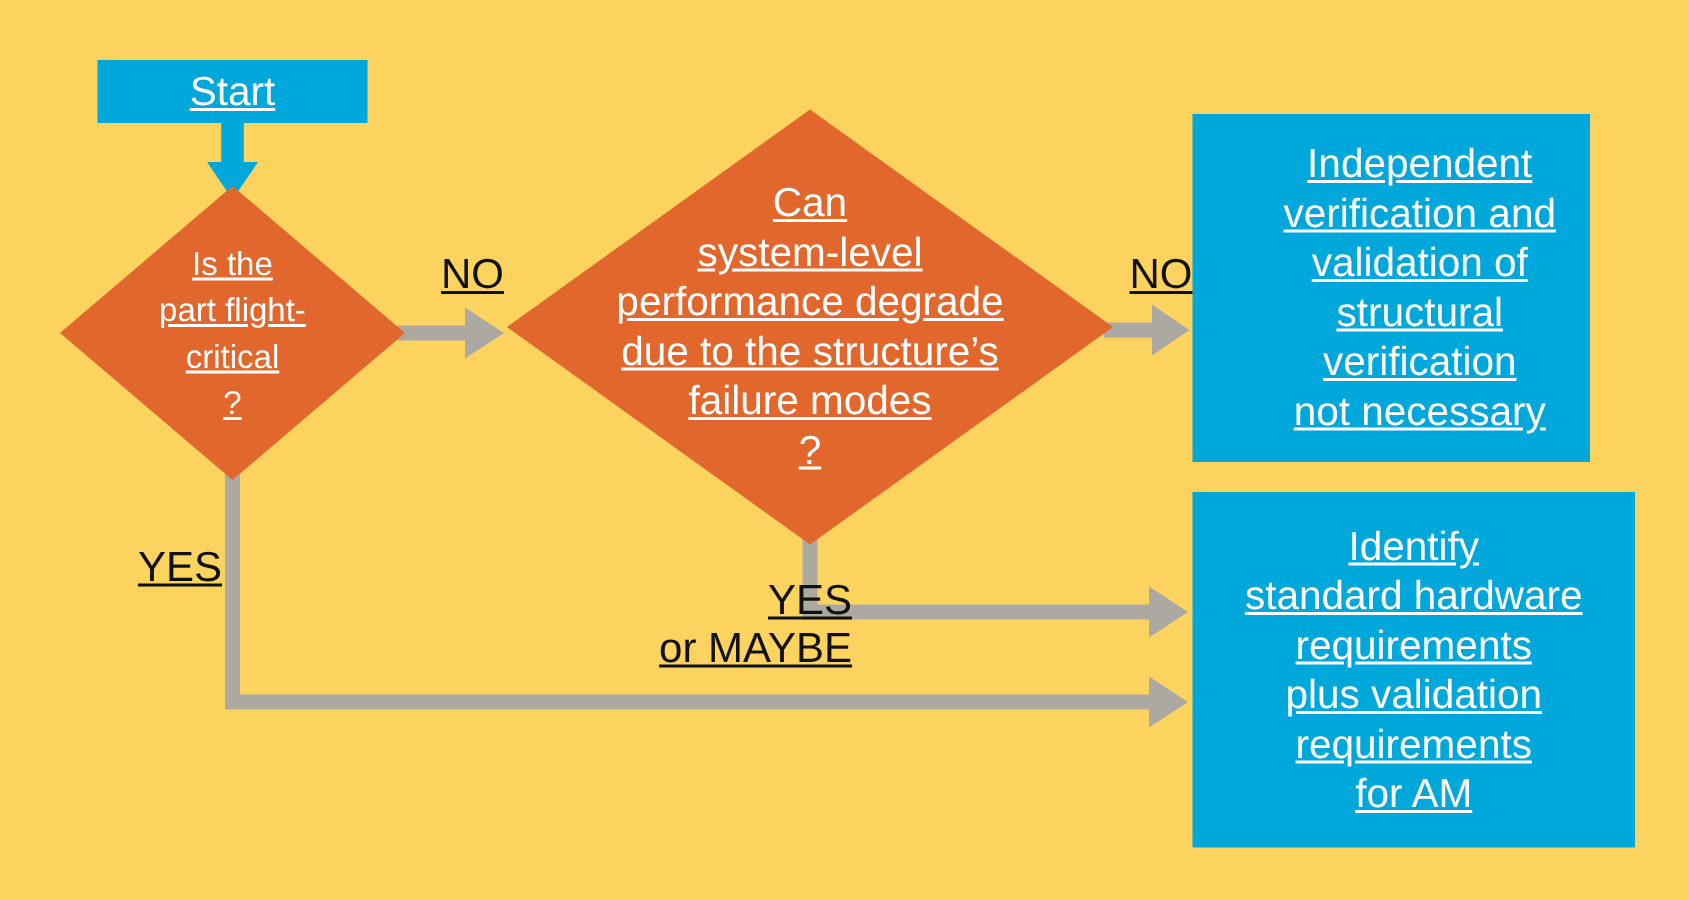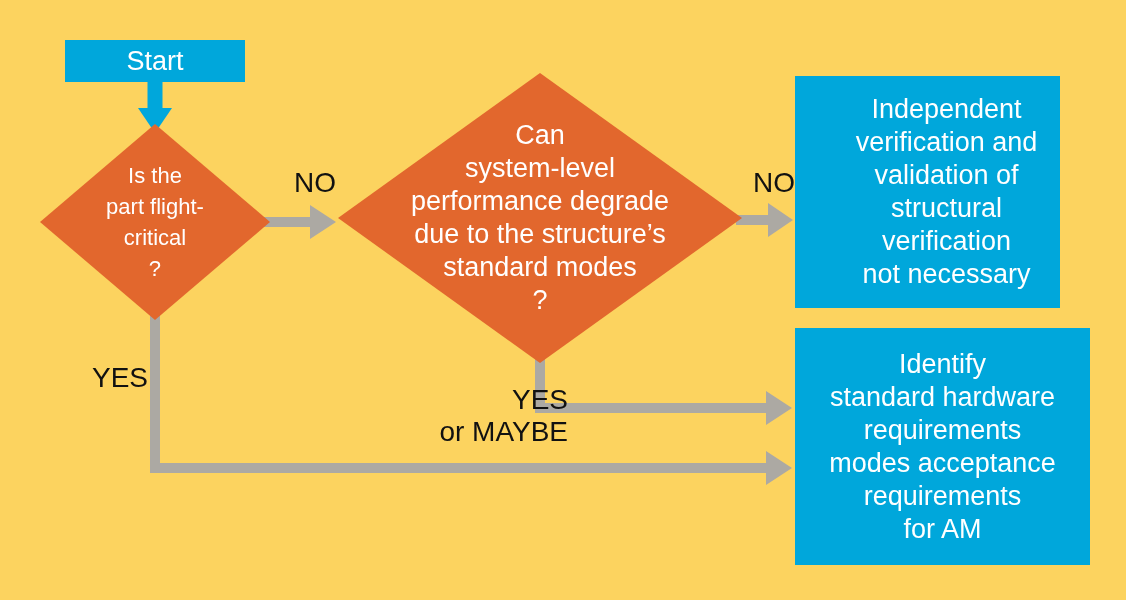--- a/index.html
+++ b/index.html
@@ -18,21 +18,21 @@
   .chead { fill: var(--connector, #aca9a3); }
   .sline { stroke: var(--box, #00a7db); stroke-width: 15; fill: none; }
   .shead { fill: var(--box, #00a7db); }
 
   .node {
     position: absolute;
     display: flex; align-items: center; justify-content: center;
     text-align: center;
     color: var(--text_light, #ffffff);
   }
-  .pre { white-space: pre-line; }
+  .pre { white-space: pre-line; text-decoration: underline; }
 
   .start-node {
     left: 65px; top: 40px; width: 180px; height: 42px;
     background: var(--box, #00a7db);
     font-size: 27px;
   }
 
   .diamond {
     background: var(--diamond, #e2672d);
     clip-path: polygon(50% 0, 100% 50%, 50% 100%, 0 50%);
@@ -108,38 +108,38 @@
 part flight-
 critical
 ?</span>
   </div>
 
   <div class="node diamond diamond-2">
     <span class="pre">Can
 system-level
 performance degrade
 due to the structure’s
-standard modes
+failure modes
 ?</span>
   </div>
 
   <div class="node outcome outcome-1">
     <span class="pre">Independent
 verification and
 validation of
 structural
 verification
 not necessary</span>
   </div>
 
   <div class="node outcome outcome-2">
     <span class="pre">Identify
 standard hardware
 requirements
-modes acceptance
+plus validation
 requirements
 for AM</span>
   </div>
 
   <div class="edge-label label-no-1">
     <span class="pre">NO</span>
   </div>
 
   <div class="edge-label label-no-2">
     <span class="pre">NO</span>

